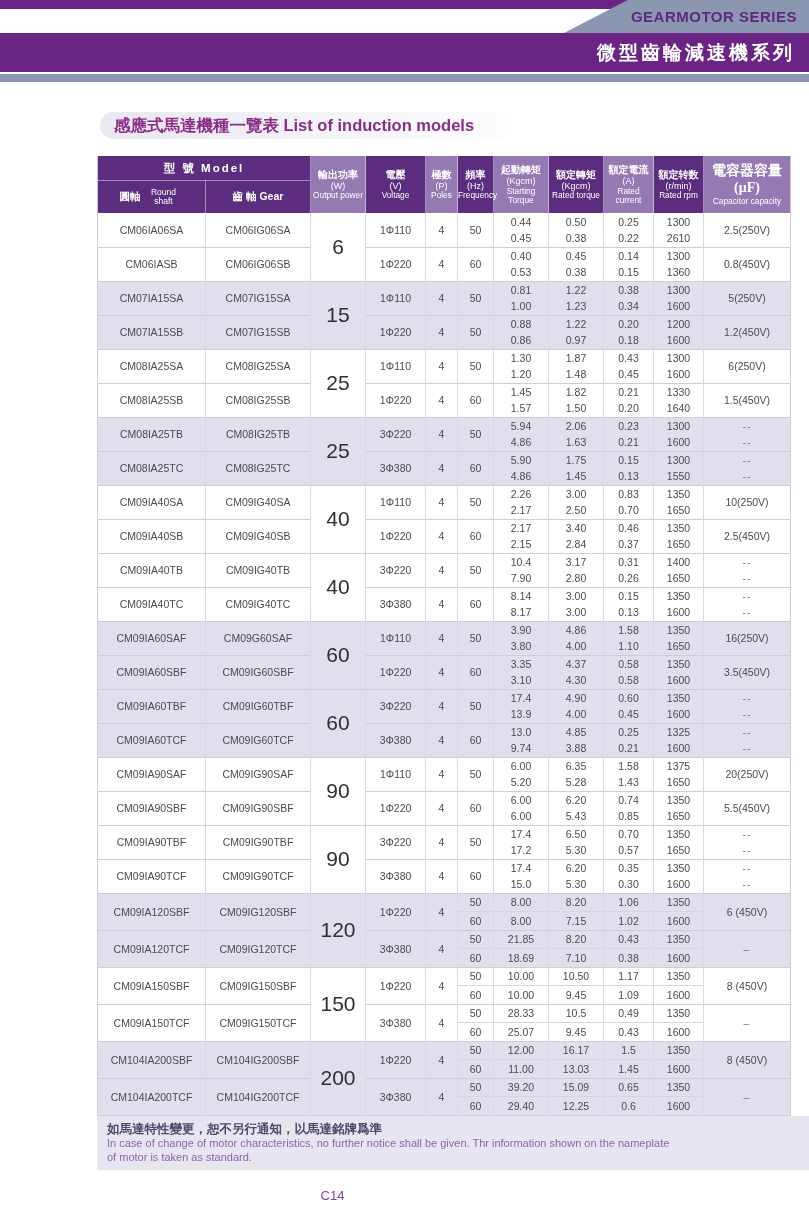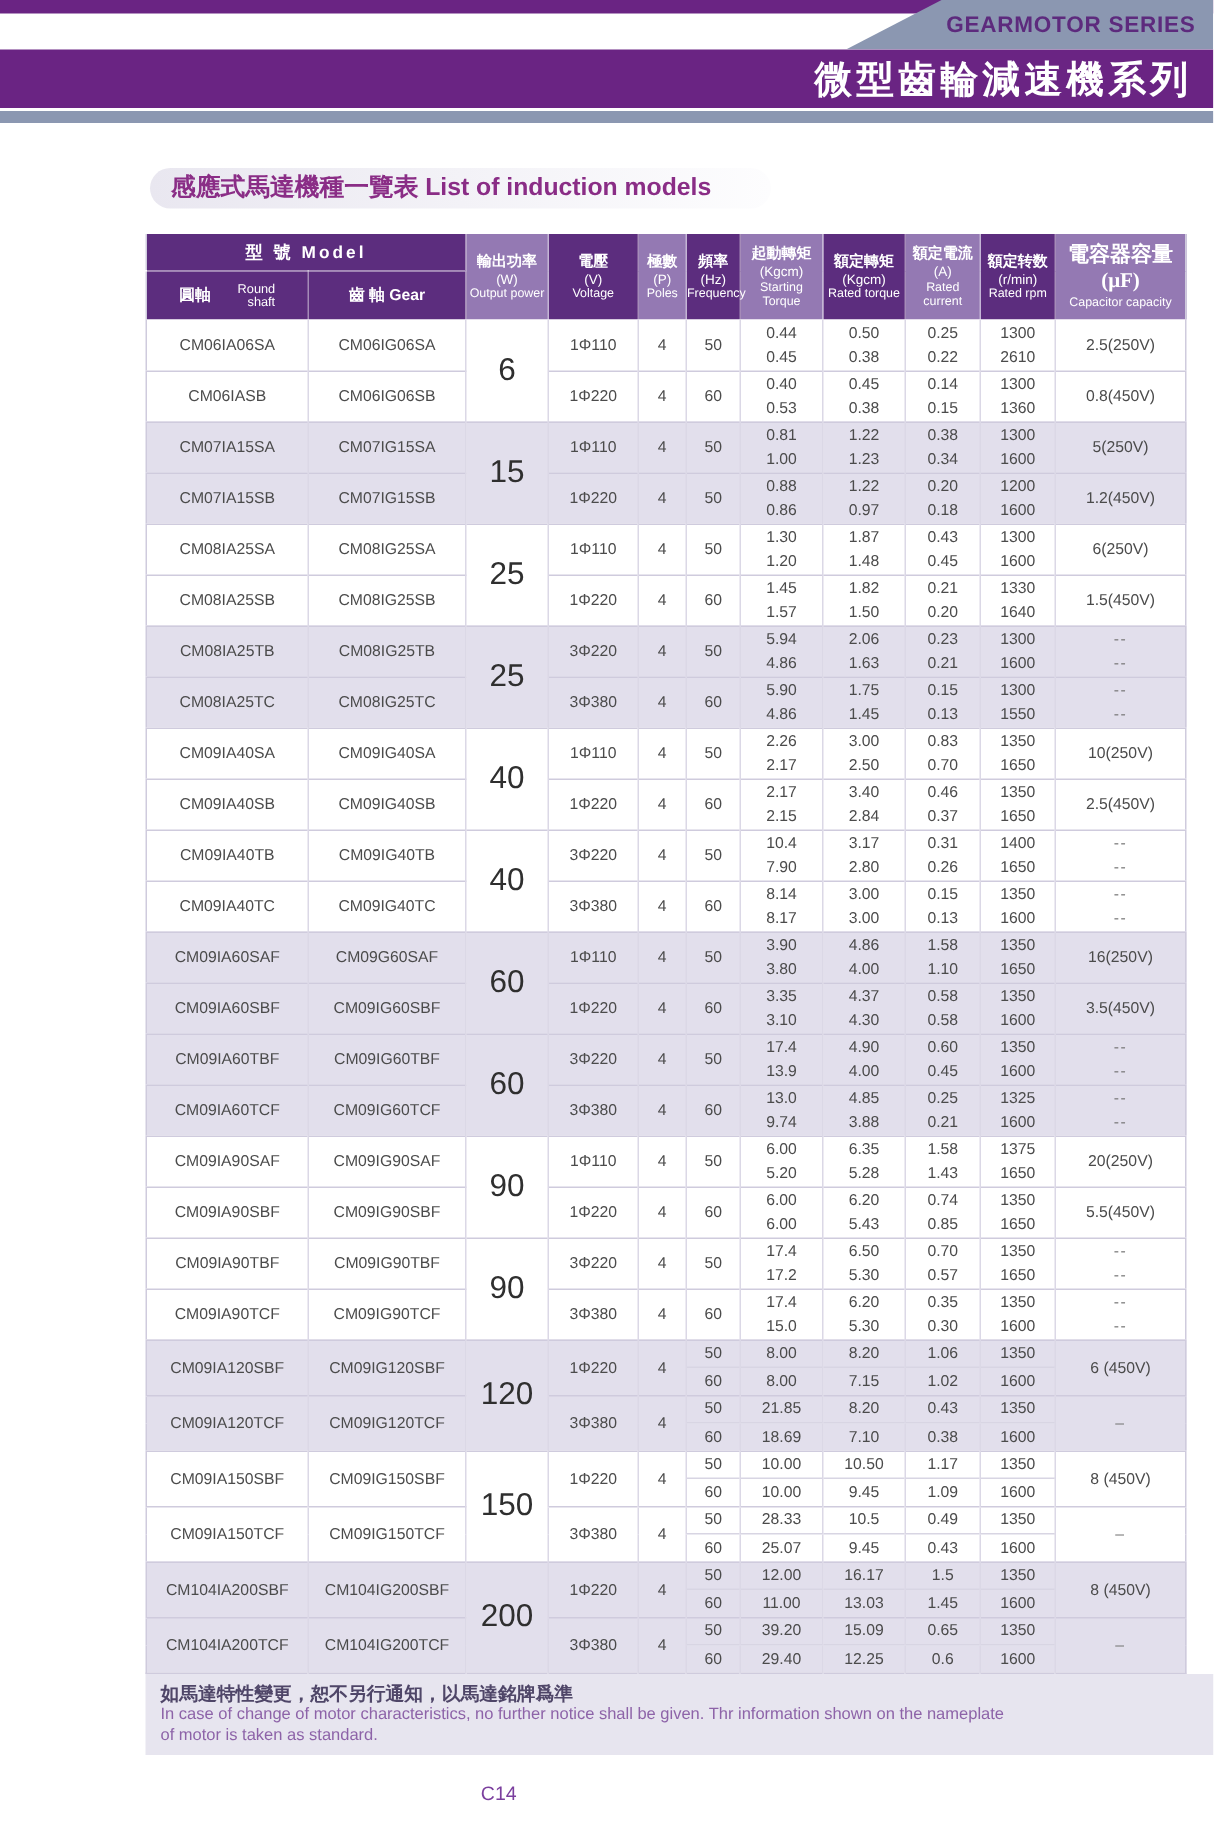--- a/index.html
+++ b/index.html
@@ -13,21 +13,21 @@
   .banner-top .gray-shape{
     position:absolute;right:0;top:0;width:245px;height:33px;background:#8b97b1;
     clip-path:polygon(26% 0,100% 0,100% 100%,0 100%);
     display:flex;align-items:center;justify-content:flex-end;padding-right:12px;box-sizing:border-box;
   }
   .banner-top .series-en{font-size:15px;font-weight:bold;color:#5d2a7d;letter-spacing:.5px;}
   .banner-purple{
     height:39px;background:#6a2483;display:flex;align-items:center;justify-content:flex-end;
     padding-right:14px;box-sizing:border-box;
   }
-  .banner-purple .series-zh{color:#fff;font-size:25px;font-weight:bold;letter-spacing:3px;}
+  .banner-purple .series-zh{color:#fff;font-size:19px;font-weight:bold;letter-spacing:3px;}
   .banner-gray{height:8px;background:#8b97b1;margin-top:2px;}
   
   .title-pill{
     margin:30px 0 0 100px;display:inline-block;height:27px;line-height:27px;
     padding:0 40px 0 14px;border-radius:14px;
     background:linear-gradient(to right,#e9e7f0,#fdfdfe);
   }
   .title-pill .t-zh,.title-pill .t-en{font-size:16.5px;font-weight:bold;color:#8a2d86;}
   
   table.spec{
@@ -40,21 +40,21 @@
   thead .light{background:#9479b3;}
   thead th{border-left:1px solid rgba(255,255,255,.45);}
   thead tr th:first-child{border-left:none;}
   .hrow1 .model-th{height:24px;font-size:11.5px;letter-spacing:2px;border-bottom:1px solid rgba(255,255,255,.45);}
   .hrow2 th{height:32px;font-size:10.5px;}
   .col-th{height:56px;}
   .col-th .hzh{font-size:10px;line-height:1.2;font-family:Liberation Serif, serif;}
   .col-th .hzh.small{font-size:14px;}
   .col-th .hunit{font-size:9px;line-height:1.15;font-weight:normal;}
   .col-th .hen{font-size:8.3px;line-height:1.1;font-weight:normal;}
-  .en-wrap{display:inline-block;width:40px;text-align:right;vertical-align:middle;line-height:1.05;font-size:8.5px;font-weight:normal;}
+  .en-wrap{display:inline-block;width:40px;text-align:center;vertical-align:middle;line-height:1.05;font-size:8.5px;font-weight:normal;}
   tbody tr{height:17px;}
   tbody tr.tall{height:18.5px;}
   tbody td{font-size:10.5px;color:#4b4b4b;border-left:1px solid #dbd8e6;background:#fff;}
   tbody tr.shaded td{background:#e2dfec;}
   tbody tr.mr > td{border-top:1px solid #cfcbdd;}
   tbody tr:first-child > td{border-top:none;}
   tbody td.split{border-top:1px solid #d8d5e3;}
   tbody td.c-shaft{border-left:none;}
   tbody td.c-power{font-size:21px;color:#2f2f2f;}
   tbody td.c-dash{color:#7a7a7a;letter-spacing:1px;}

